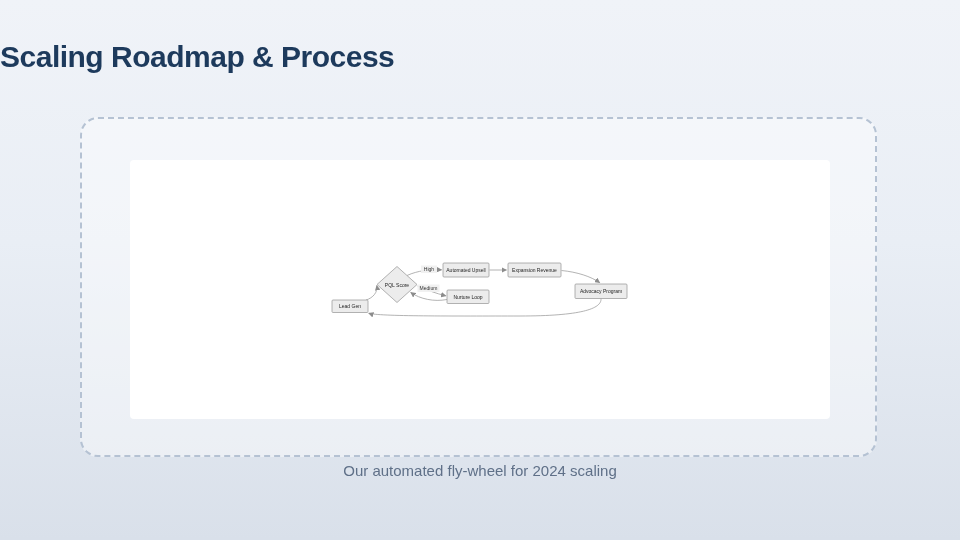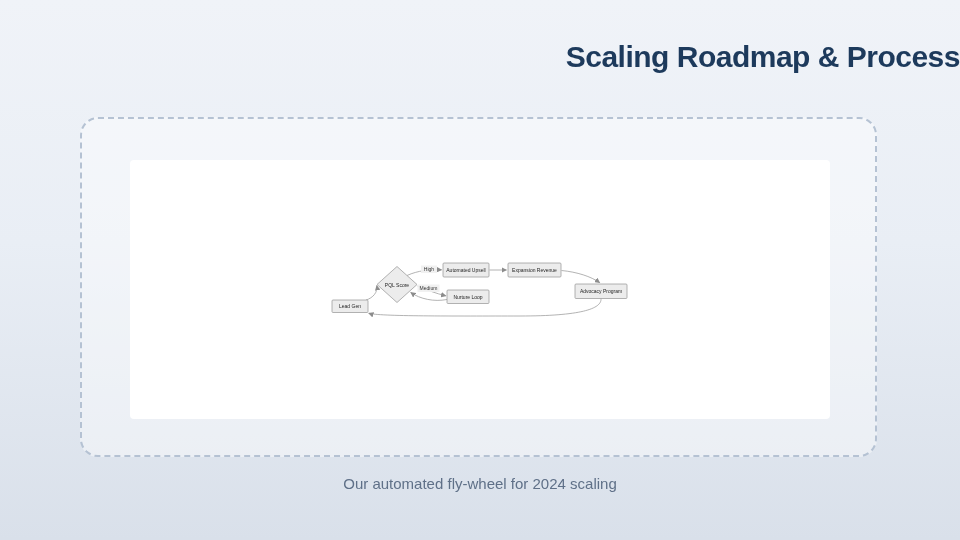--- a/index.html
+++ b/index.html
@@ -5,21 +5,21 @@
   * { margin: 0; padding: 0; box-sizing: border-box; }
   html, body { width: 960px; height: 540px; overflow: hidden; }
   body {
     position: relative;
     font-family: "Liberation Sans", sans-serif;
     background: linear-gradient(to bottom, #f0f3f8 0%, #e9eef5 45%, #d9e0ea 100%);
   }
   .slide-title {
     position: absolute;
     top: 40px; left: 0; width: 960px;
-    text-align: right;
+    text-align: left;
     font-size: 30px;
     font-weight: 800;
     letter-spacing: -0.5px;
     color: #1d3a5c;
   }
   .diagram-panel {
     position: absolute;
     left: 80px; top: 117px;
     width: 797px; height: 340px;
     border: 2px dashed #b5c2d3;
@@ -44,21 +44,21 @@
   .edge-path { fill: none; stroke: #9a9a9a; stroke-width: 0.75; }
   .edge-label-bg { fill: #f0f0f0; opacity: 0.92; }
   .edge-label {
     font-family: "Liberation Sans", sans-serif;
     font-size: 5px;
     fill: #333333;
     text-anchor: middle;
   }
   .slide-caption {
     position: absolute;
-    top: 475px; left: 0; width: 960px;
+    top: 462px; left: 0; width: 960px;
     text-align: center;
     font-size: 15px;
     color: #5f7088;
   }
 </style>
 </head>
 <body>
 
 <h1 class="slide-title">Scaling Roadmap &amp; Process</h1>
 

